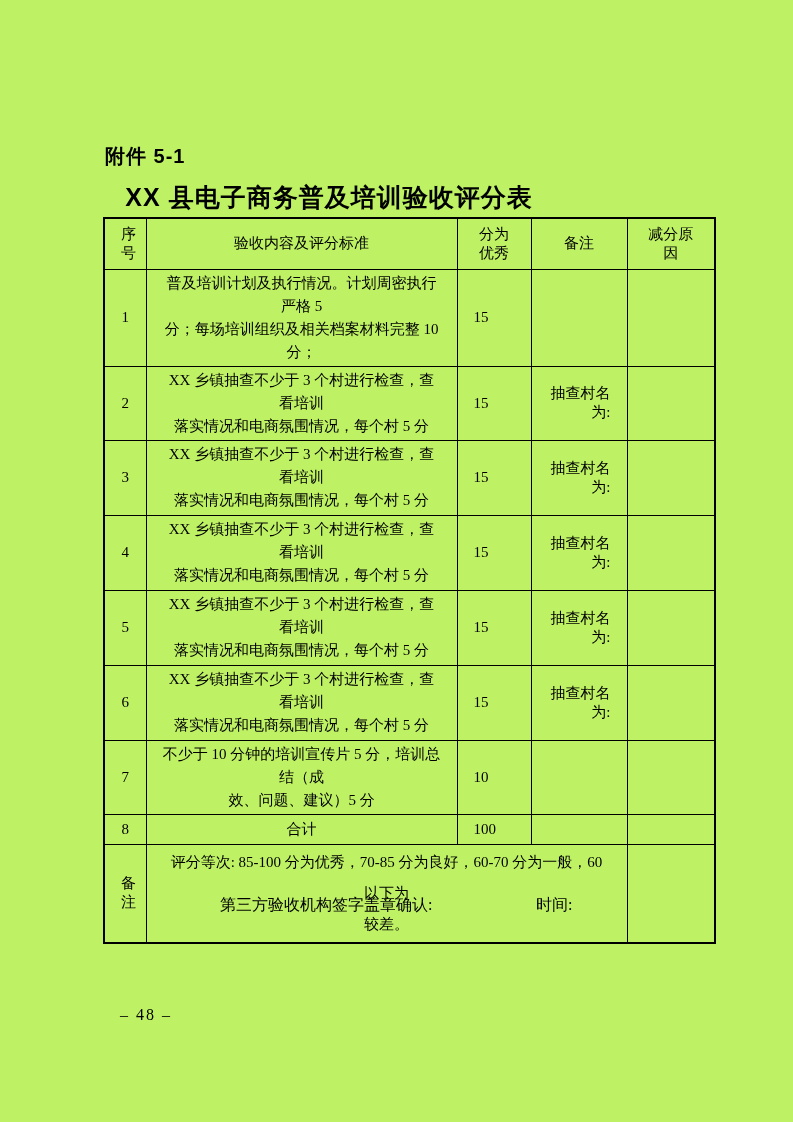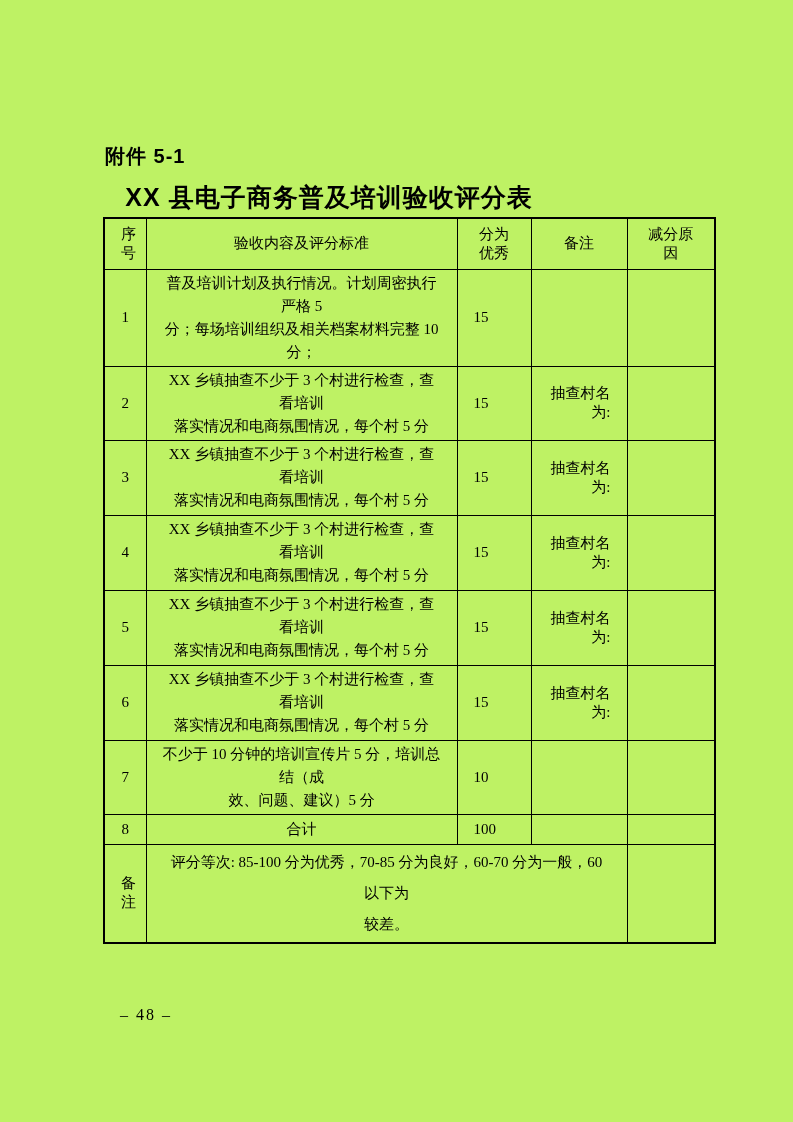--- a/index.html
+++ b/index.html
@@ -211,16 +211,20 @@
 
       <tr style="height:62px">
         <td class="no-cell">备注</td>
         <td class="note-content-cell" colspan="3">评分等次: 85-100 分为优秀，70-85 分为良好，60-70 分为一般，60 以下为
 较差。</td>
         <td class="deduction-cell"></td>
       </tr>
     </tbody>
   </table>
 
+  <div class="footer-line">
+    <span class="signature-label">第三方验收机构签字盖章确认:</span>
+    <span class="time-label">时间:</span>
+  </div>
 
   <div class="page-number">– 48 –</div>
 
 </div>
 
 </body></html>

